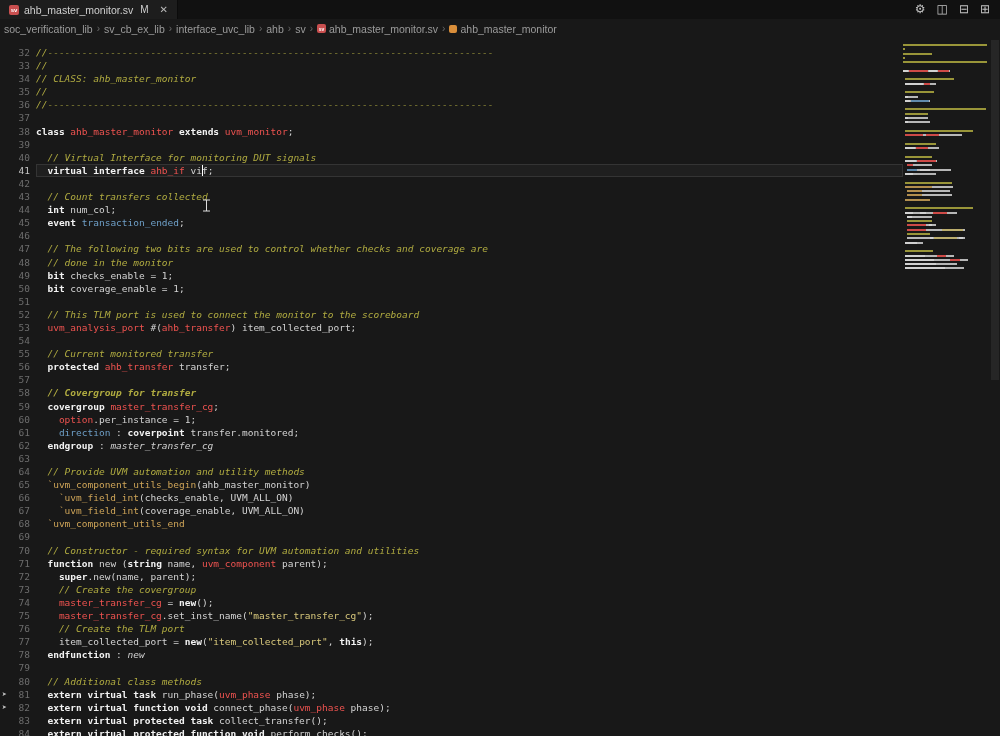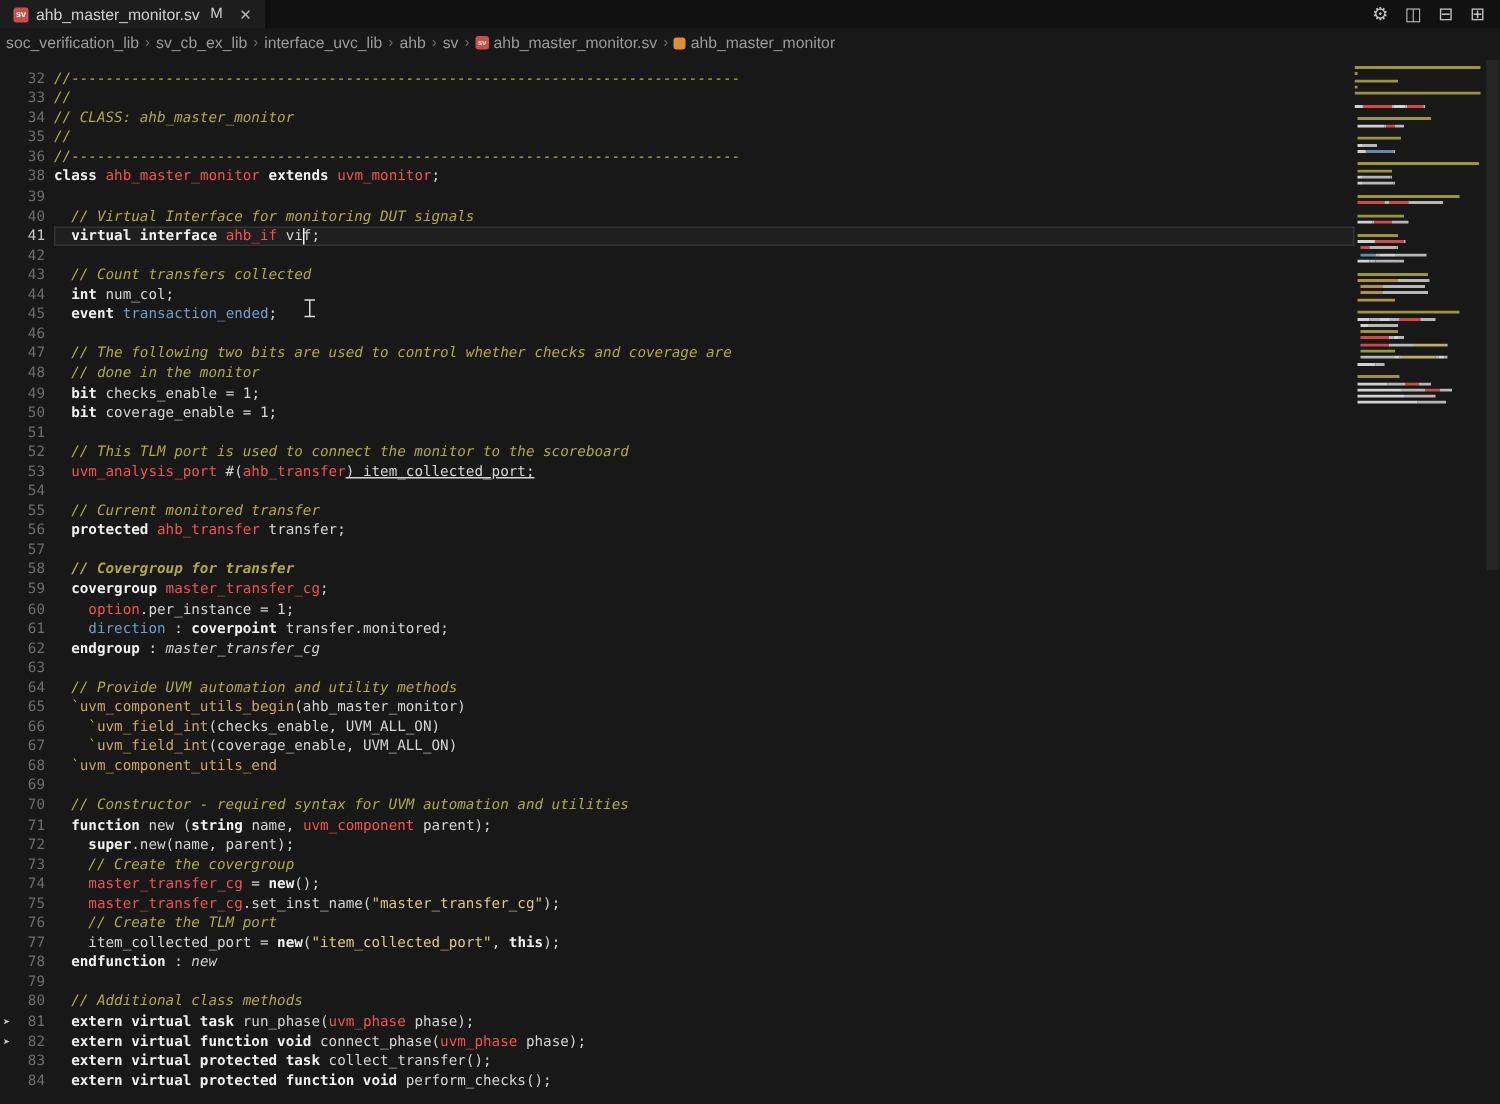--- a/index.html
+++ b/index.html
@@ -124,20 +124,24 @@
       </div>
       <div class="row">
         <span class="ln">35</span>
         <span class="lc"><span class="tk-c" style="color: rgb(176, 171, 64);">//</span></span>
       </div>
       <div class="row">
         <span class="ln">36</span>
         <span class="lc"><span class="tk-c" style="color: rgb(176, 171, 64);">//------------------------------------------------------------------------------</span></span>
       </div>
       <div class="row">
+        <span class="ln">37</span>
+        <span class="lc"></span>
+      </div>
+      <div class="row">
         <span class="ln">38</span>
         <span class="lc"><span class="tk-k" style="color: rgb(242, 242, 242);">class</span><span class="tk-p" style="color: rgb(212, 212, 212);"> </span><span class="tk-t" style="color: rgb(239, 83, 80);">ahb_master_monitor</span><span class="tk-p" style="color: rgb(212, 212, 212);"> </span><span class="tk-k" style="color: rgb(242, 242, 242);">extends</span><span class="tk-p" style="color: rgb(212, 212, 212);"> </span><span class="tk-t" style="color: rgb(239, 83, 80);">uvm_monitor</span><span class="tk-p" style="color: rgb(212, 212, 212);">;</span></span>
       </div>
       <div class="row">
         <span class="ln">39</span>
         <span class="lc"></span>
       </div>
       <div class="row">
         <span class="ln">40</span>
         <span class="lc">  <span class="tk-c" style="color: rgb(176, 171, 64);">// Virtual Interface for monitoring DUT signals</span></span>
@@ -185,21 +189,21 @@
       <div class="row">
         <span class="ln">51</span>
         <span class="lc"></span>
       </div>
       <div class="row">
         <span class="ln">52</span>
         <span class="lc">  <span class="tk-c" style="color: rgb(176, 171, 64);">// This TLM port is used to connect the monitor to the scoreboard</span></span>
       </div>
       <div class="row">
         <span class="ln">53</span>
-        <span class="lc">  <span class="tk-t" style="color: rgb(239, 83, 80);">uvm_analysis_port</span><span class="tk-p" style="color: rgb(212, 212, 212);"> #(</span><span class="tk-t" style="color: rgb(239, 83, 80);">ahb_transfer</span><span class="tk-p" style="color: rgb(212, 212, 212); text-decoration: underline;">) item_collected_port;</span></span>
+        <span class="lc">  <span class="tk-t" style="color: rgb(239, 83, 80);">uvm_analysis_port</span><span class="tk-p" style="color: rgb(212, 212, 212);"> #(</span><span class="tk-t" style="color: rgb(239, 83, 80);">ahb_transfer</span><span class="tk-p" style="color: rgb(212, 212, 212);">) item_collected_port;</span></span>
       </div>
       <div class="row">
         <span class="ln">54</span>
         <span class="lc"></span>
       </div>
       <div class="row">
         <span class="ln">55</span>
         <span class="lc">  <span class="tk-c" style="color: rgb(176, 171, 64);">// Current monitored transfer</span></span>
       </div>
       <div class="row">

